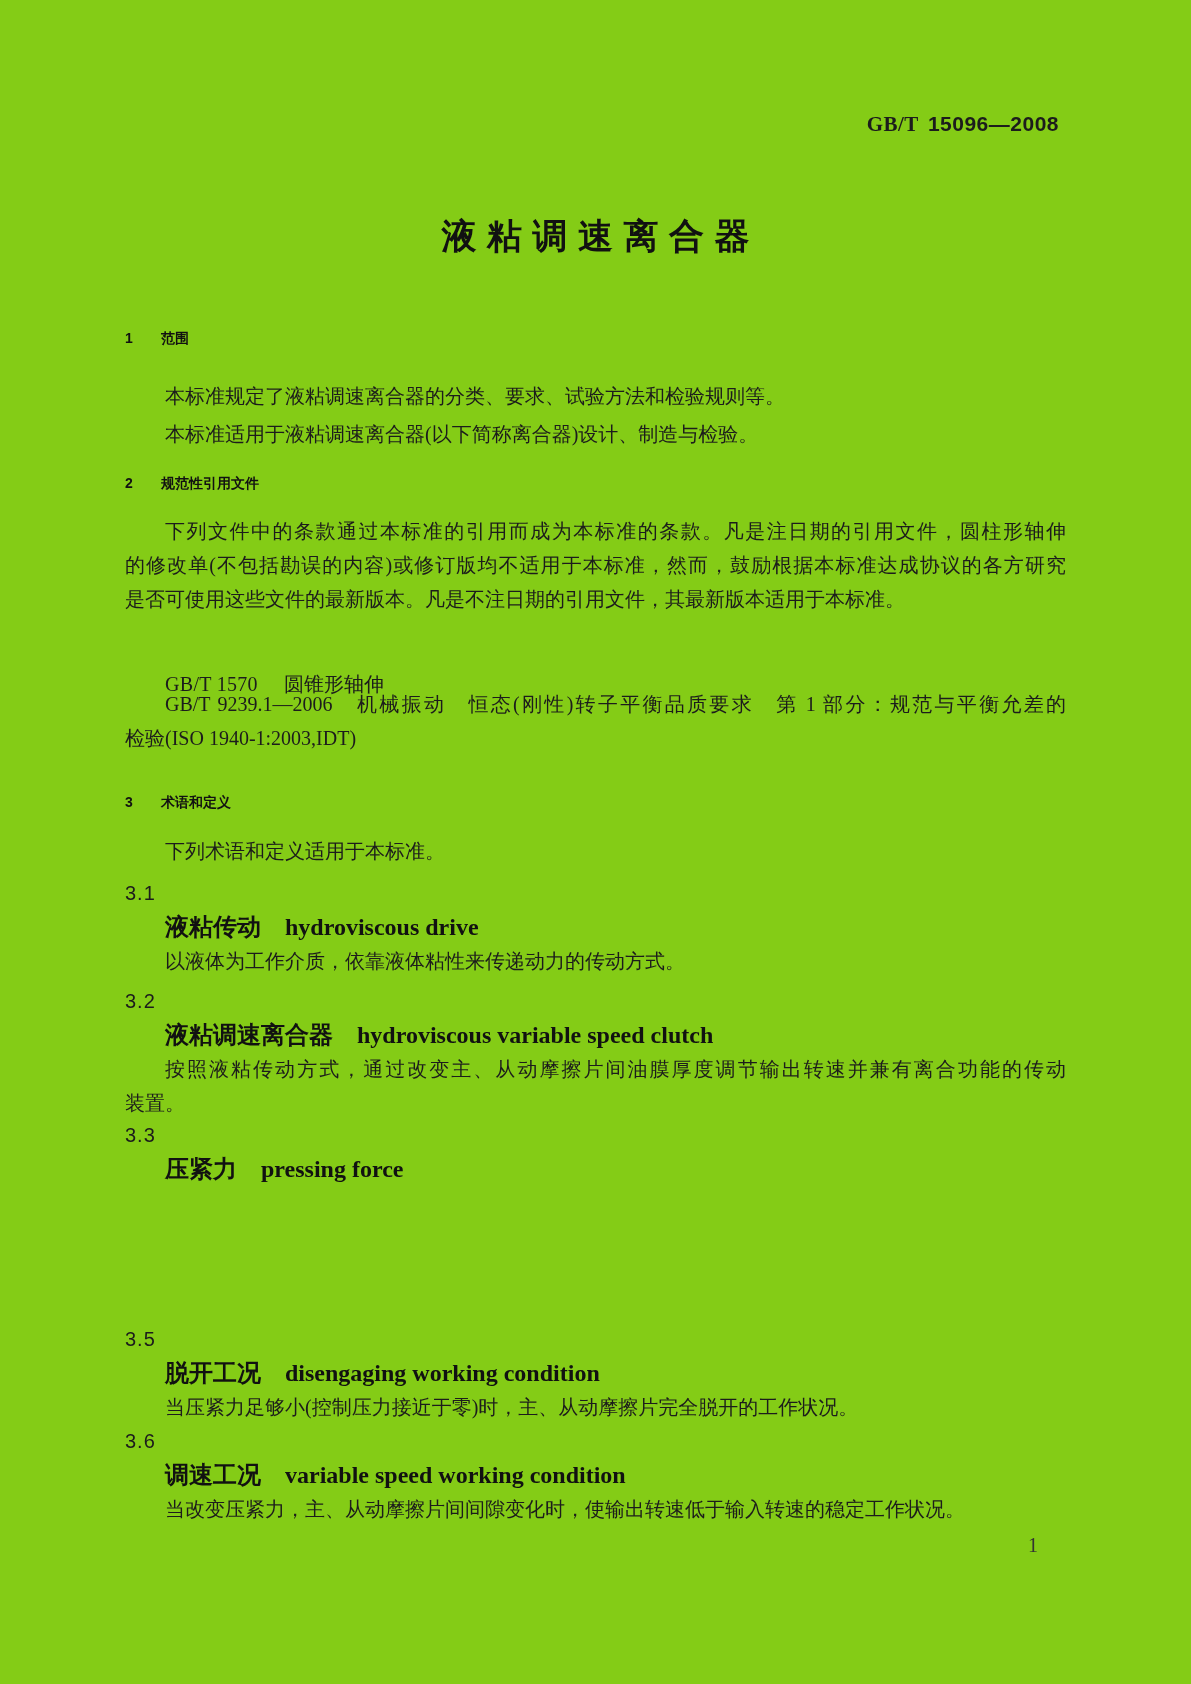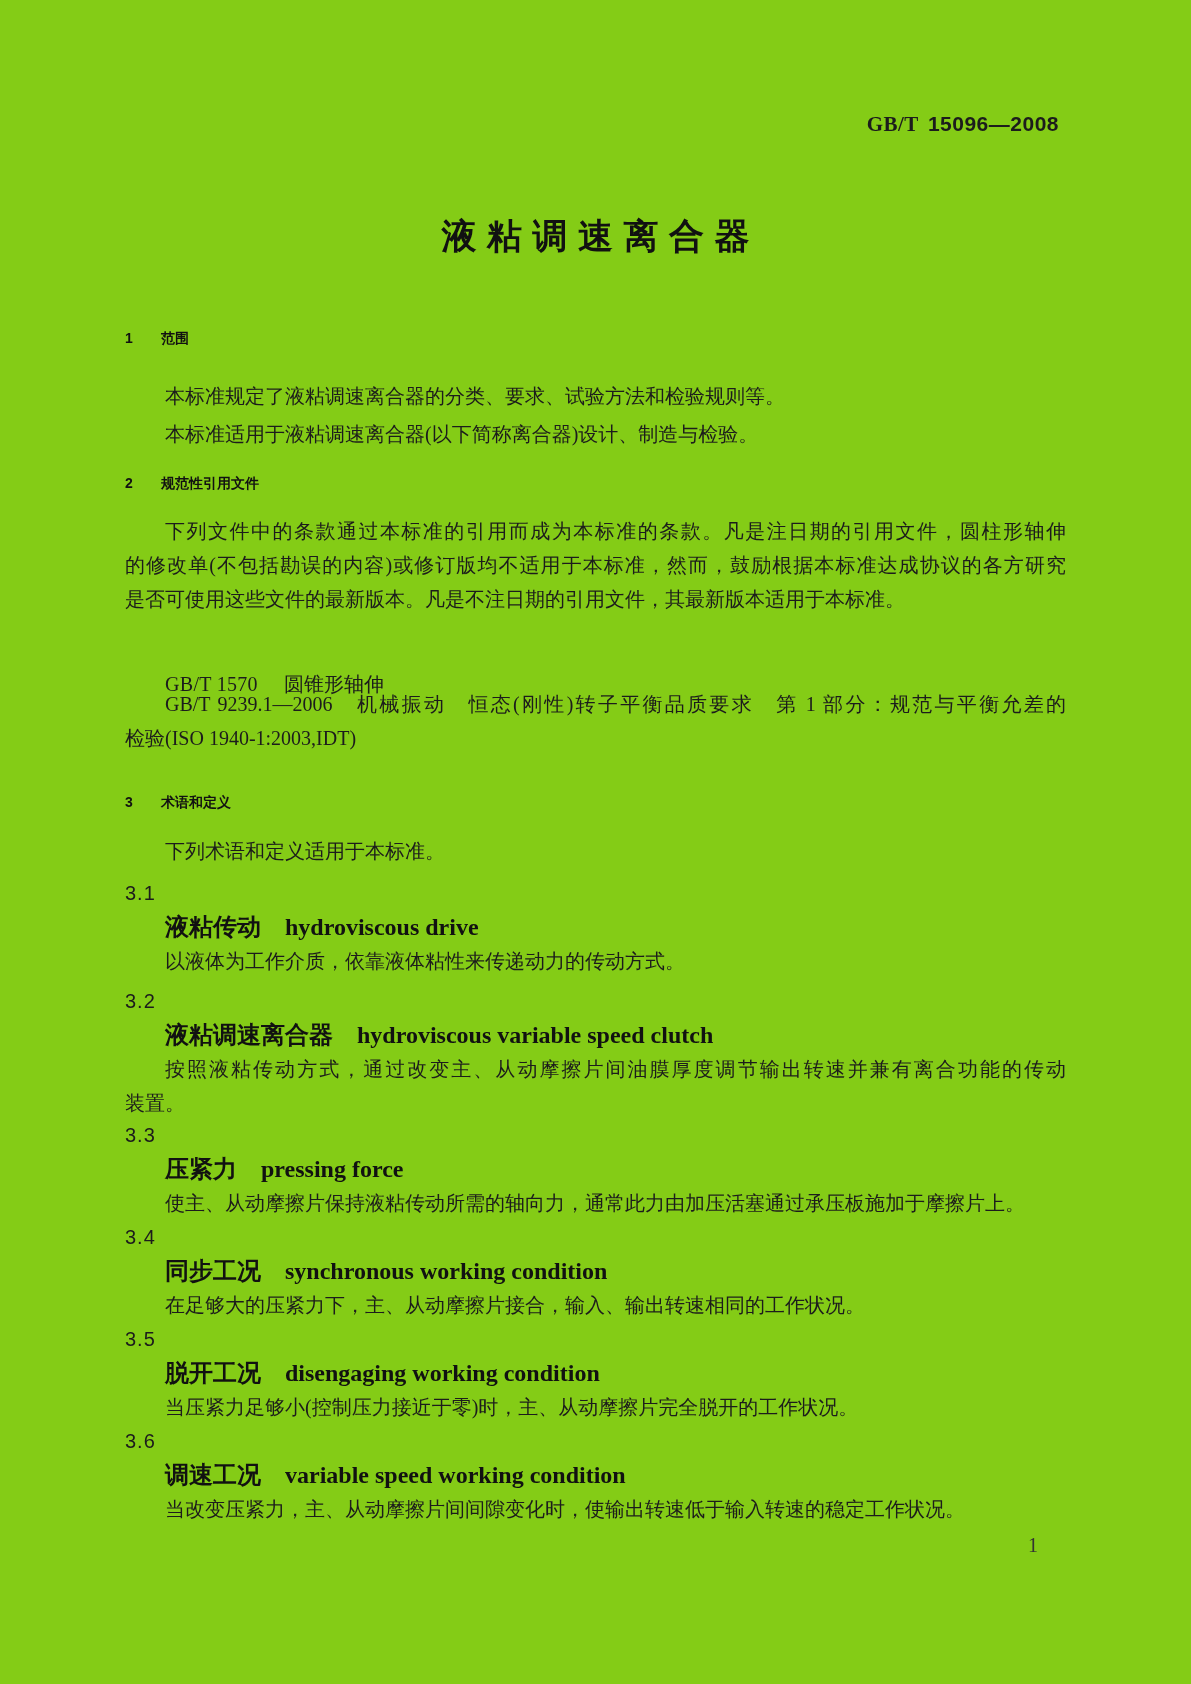--- a/index.html
+++ b/index.html
@@ -142,30 +142,22 @@
     </div>
     <div class="term-def ind jl">按照液粘传动方式，通过改变主、从动摩擦片间油膜厚度调节输出转速并兼有离合功能的传动</div>
     <div class="term-def">装置。</div>
   </div>
 
   <div class="abs content-left" style="top:1118px;">
     <div class="term-num">3.3</div>
     <div class="term-title">
       <span class="tz">压紧力</span><span class="te">pressing force</span>
     </div>
-    <div class="term-def ind">使主、从动摩擦片保持液粘传动所需的轴向力，通常此力由加压活塞通过承压板施加于摩擦片上。</div>
   </div>
 
-  <div class="abs content-left" style="top:1220px;">
-    <div class="term-num">3.4</div>
-    <div class="term-title">
-      <span class="tz">同步工况</span><span class="te">synchronous working condition</span>
-    </div>
-    <div class="term-def ind">在足够大的压紧力下，主、从动摩擦片接合，输入、输出转速相同的工作状况。</div>
-  </div>
 
   <div class="abs content-left" style="top:1322px;">
     <div class="term-num">3.5</div>
     <div class="term-title">
       <span class="tz">脱开工况</span><span class="te">disengaging working condition</span>
     </div>
     <div class="term-def ind">当压紧力足够小(控制压力接近于零)时，主、从动摩擦片完全脱开的工作状况。</div>
   </div>
 
   <div class="abs content-left" style="top:1424px;">

